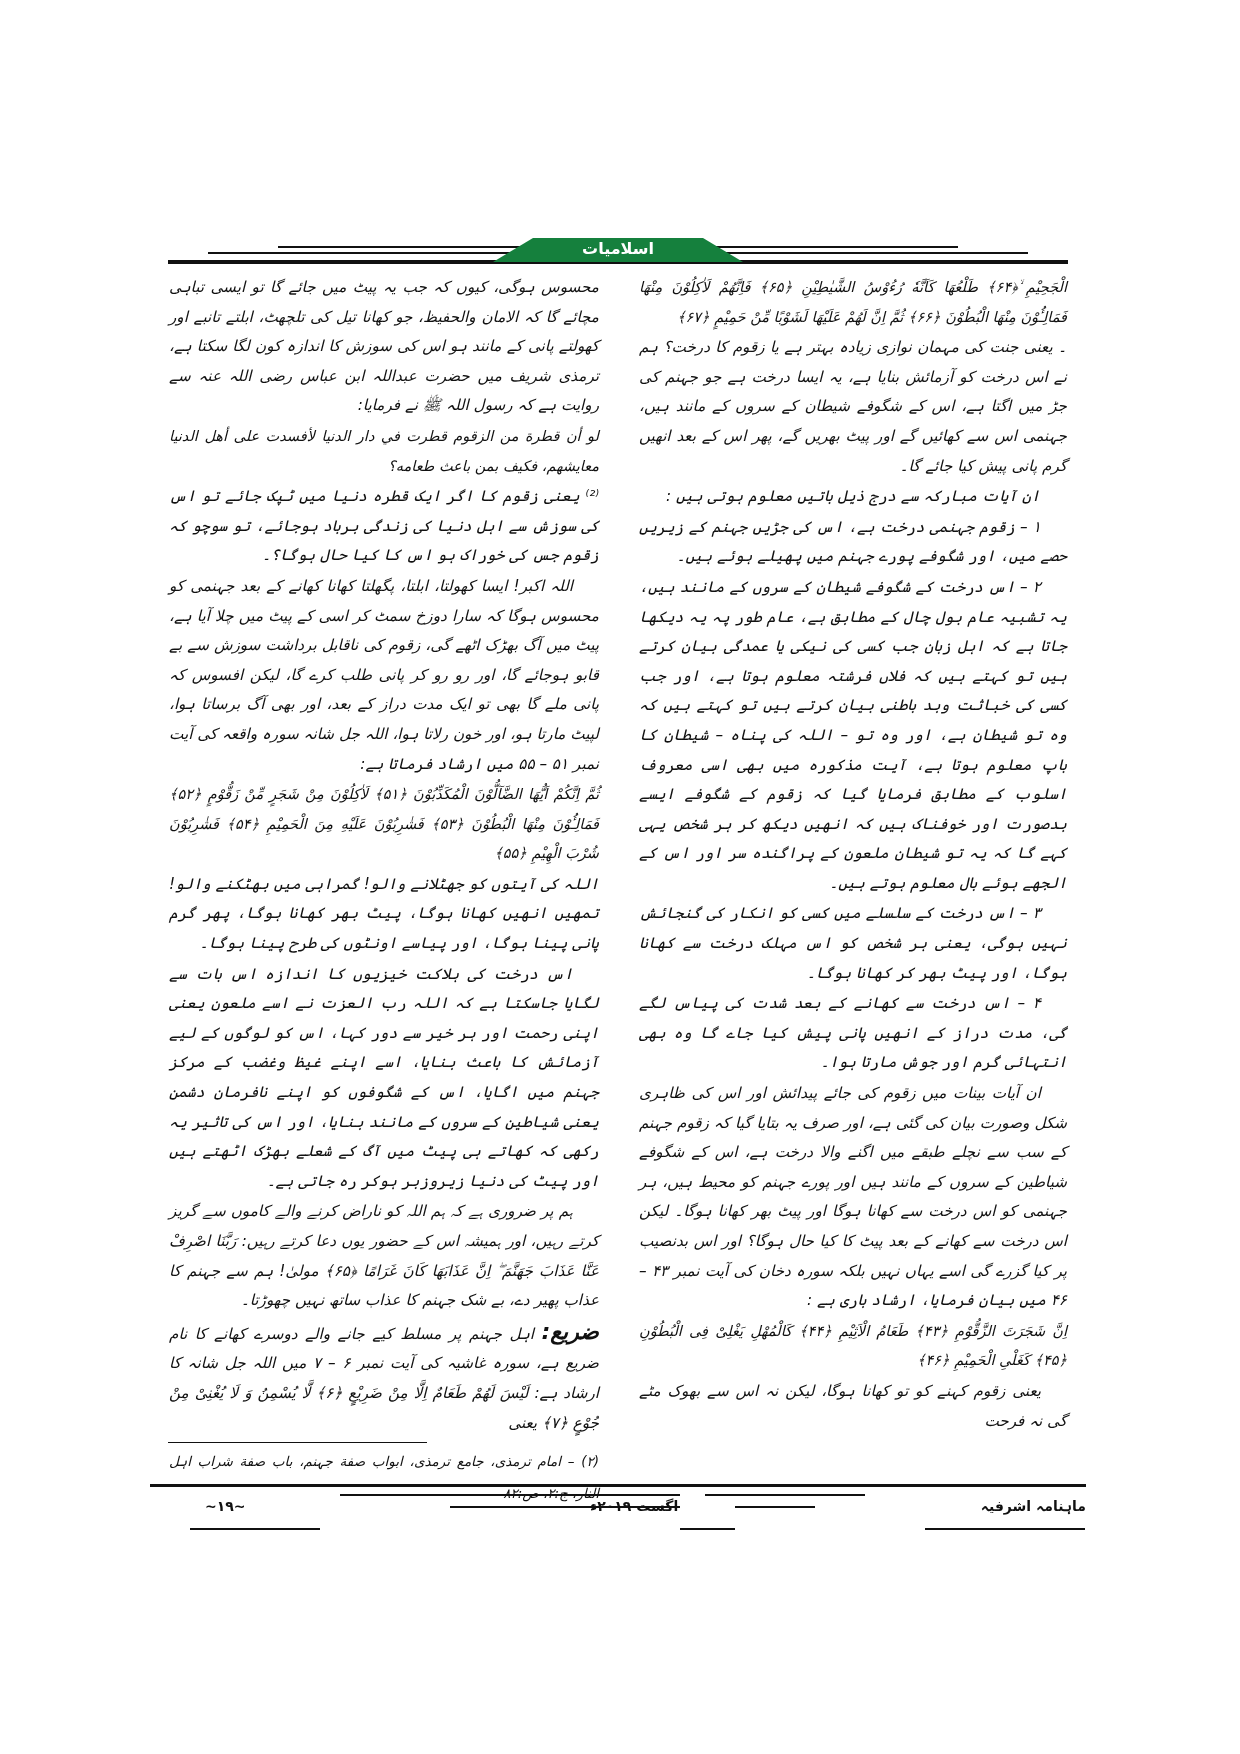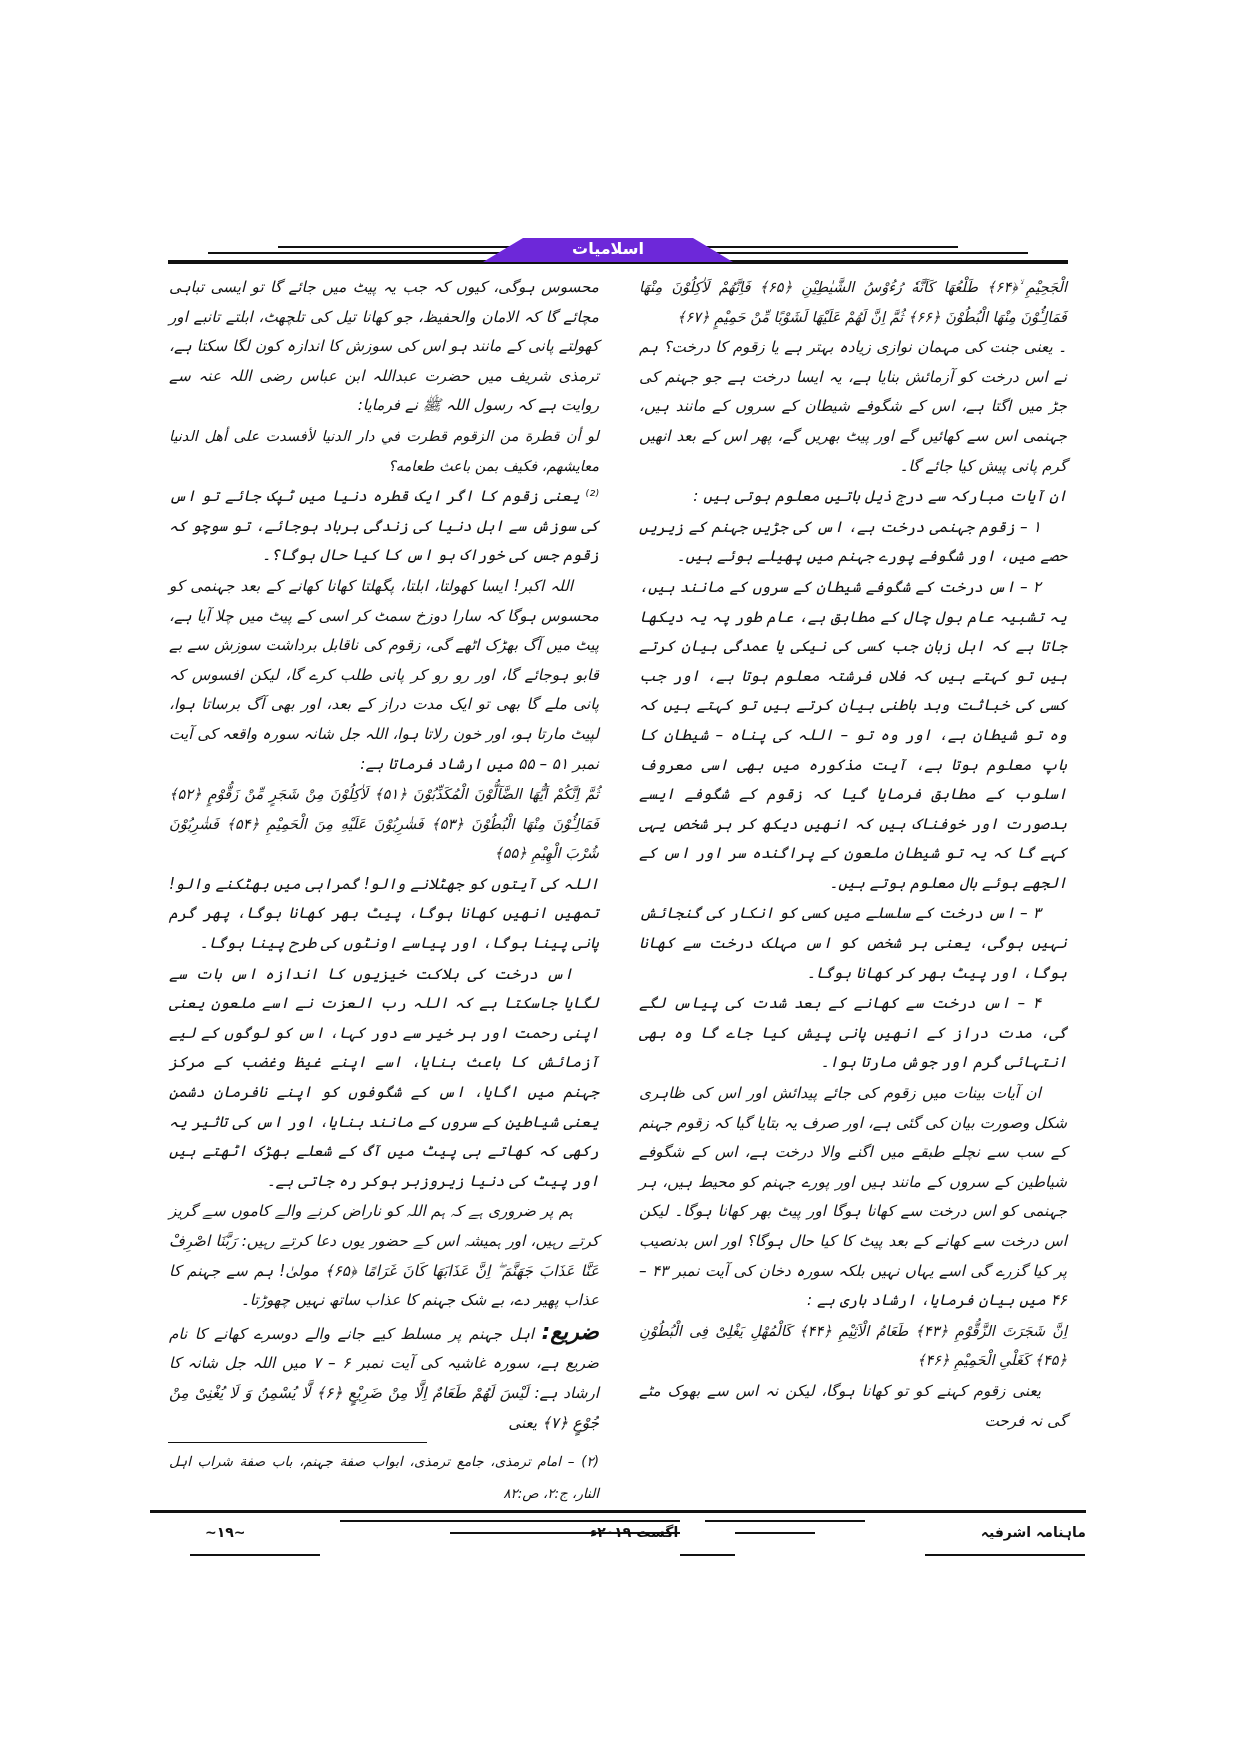--- a/index.html
+++ b/index.html
@@ -4,38 +4,38 @@
 <style>
   html, body { margin:0; padding:0; background:#ffffff; }
   body { width:1240px; height:1754px; position:relative; overflow:hidden;
          font-family:"DejaVu Sans", sans-serif; color:#111; }
   .page { position:absolute; left:168px; top:238px; width:900px; height:1290px; }
   
   .hdr { position:absolute; left:0; top:0; width:900px; height:26px; }
   .hdr .line1 { position:absolute; left:110px; right:110px; top:8px; height:0; border-top:2px solid #111; }
   .hdr .line2 { position:absolute; left:40px; right:40px; top:14px; height:0; border-top:2px solid #111; }
   .hdr .line3 { position:absolute; left:0; right:0; top:22px; height:0; border-top:4px solid #111; }
-  .hdr .tab { position:absolute; left:315px; width:250px; top:0; height:24px;
-              background:#6d28d9; clip-path:polygon(16% 0,84% 0,100% 100%,0 100%); }
+  .hdr .tab { position:absolute; left:325px; width:250px; top:0; height:24px;
+              background:#15803d; clip-path:polygon(16% 0,84% 0,100% 100%,0 100%); }
   .hdr .tab-label { position:absolute; left:0; right:0; top:1px; text-align:center;
                     color:#fff; font-weight:bold; font-size:16px; direction:rtl; }
   
   .col { position:absolute; top:34px; direction:rtl; text-align:justify;
          font-size:15.2px; line-height:29.6px; }
   .col.right { left:470px; width:430px; }
   .col.left  { left:0; width:432px; }
   .col p { margin:1px;font-style:italic; }
   .col .indent { text-indent:26px; }
-  .col .center { text-align:right; }
+  .col .center { text-align:center; }
   .arabic { font-family:"DejaVu Serif", serif; font-size:14.5px; }
   .heading-word { font-weight:bold; font-size:22px; }
   .foot-sep { border-top:1.5px solid #111; margin:4px 0 2px 0; width:60%; margin-right:auto; }
   .footnote { font-size:13.5px; line-height:32px; }
   
-  .ftr { position:absolute; left:-18px; top:1272px; width:936px; height:50px; }
+  .ftr { position:absolute; left:-18px; top:1246px; width:936px; height:50px; }
   .ftr .top { position:absolute; left:0; right:0; top:0; border-top:3px solid #111; }
   .ftr .seg { position:absolute; border-top:2px solid #111; }
   .ftr .label { position:absolute; top:14px; font-size:14px; font-weight:bold; direction:rtl; }
 </style>
 </head>
 <body>
 
 <div class="page">
 
   <div class="hdr">

